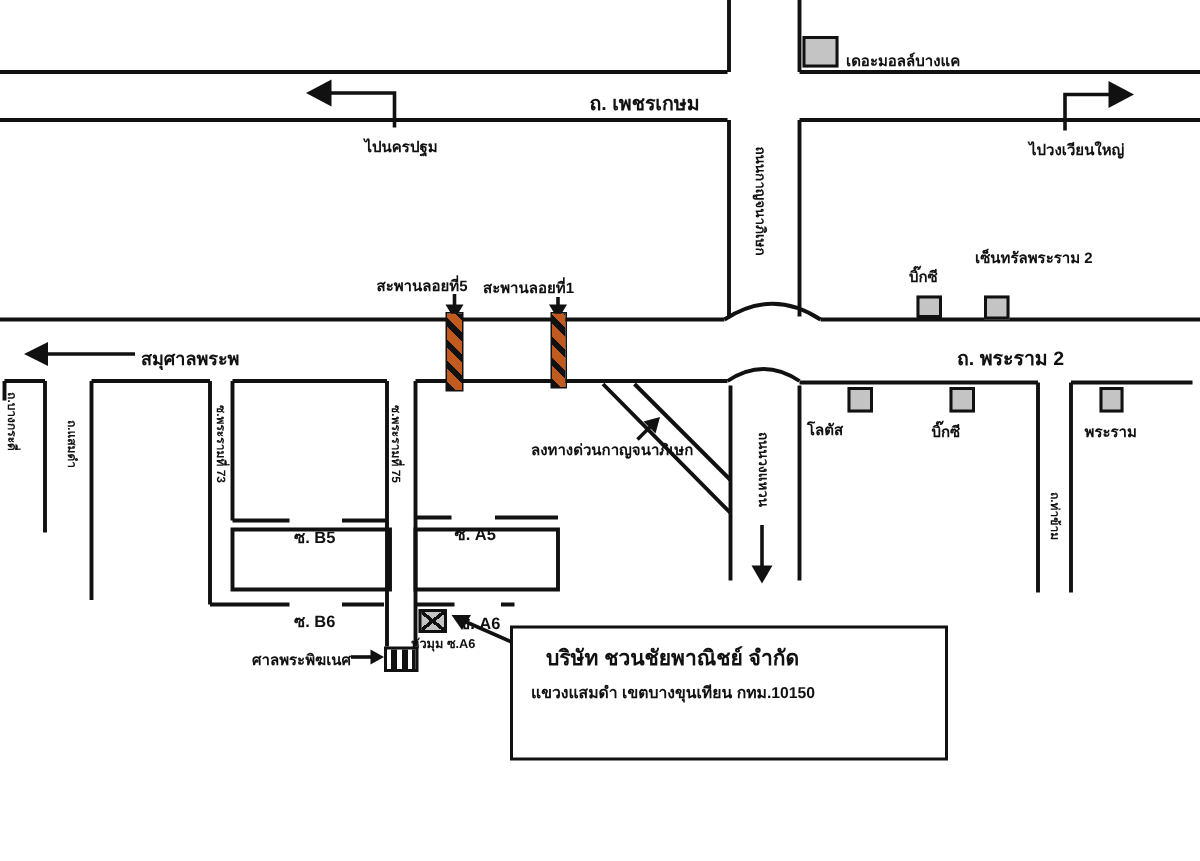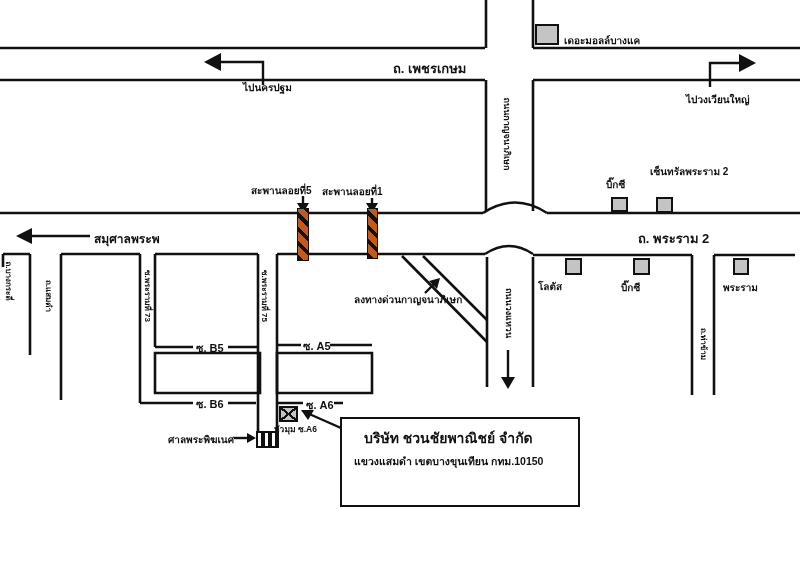--- a/index.html
+++ b/index.html
@@ -2,21 +2,21 @@
 <html><head>
 <meta charset="utf-8">
 <style>
   html,body{margin:0;padding:0;background:#fff;}
   #canvas{
     position:relative;width:800px;height:574px;background:#fff;overflow:hidden;
     font-family:"Liberation Sans",sans-serif;color:#111;
   }
   svg.overlay{position:absolute;left:0;top:0;width:800px;height:574px;}
   .lbl{position:absolute;white-space:nowrap;font-weight:bold;color:#111;}
-  .f13{font-size:13px;} .f12{font-size:12px;} .f11{font-size:11px;}
+  .f13{font-size:13px;} .f12{font-size:12px;} .f11{font-size:11px;margin-top:10px;}
   .f10{font-size:10px;} .f9{font-size:9px;} .f8{font-size:8px;}
   .vlbl{
     position:absolute;white-space:nowrap;font-weight:bold;color:#111;
     transform:translate(-50%,-50%) rotate(90deg);
   }
   .building{
     position:absolute;background:#c4c4c4;border:2px solid #111;box-sizing:border-box;
   }
   .bridge{
     position:absolute;border:1px solid #111;box-sizing:border-box;
@@ -26,21 +26,21 @@
     position:absolute;border:2px solid #111;box-sizing:border-box;background-color:#c4c4c4;
     background-image:
       linear-gradient(to top right,transparent 44%,#111 44%,#111 56%,transparent 56%),
       linear-gradient(to bottom right,transparent 44%,#111 44%,#111 56%,transparent 56%);
   }
   .stripebox{
     position:absolute;border:2px solid #111;box-sizing:border-box;
     background:repeating-linear-gradient(90deg,#fff 0 3px,#111 3px 7px);
   }
   .infobox{
-    position:absolute;left:340px;top:417px;width:240px;height:90px;
+    position:absolute;left:340px;top:417px;width:292px;height:90px;
     border:2px solid #111;box-sizing:border-box;background:#fff;
     padding:6px 8px 0 12px;
   }
   .infobox .title{font-size:14px;font-weight:bold;margin:2px 0 4px 10px;}
   .infobox .line{font-size:10.5px;font-weight:bold;margin:0 0 5px 0;}
 </style>
 </head>
 <body>
 
 <div id="canvas">
@@ -112,21 +112,21 @@
   <div class="building" style="left:565px;top:258px;width:17px;height:17px;"></div>
   <div class="building" style="left:633px;top:258px;width:17px;height:17px;"></div>
   <div class="building" style="left:733px;top:258px;width:16px;height:17px;"></div>
 
   <div class="crossbox" style="left:279px;top:406px;width:19px;height:16px;"></div>
   <div class="stripebox" style="left:256px;top:431px;width:23px;height:17px;"></div>
 
   <div class="lbl f13" style="left:393px;top:58px;">ถ. เพชรเกษม</div>
   <div class="lbl f13" style="left:638px;top:228px;">ถ. พระราม 2</div>
 
-  <div class="lbl f10" style="left:243px;top:80px;">ไปนครปฐม</div>
+  <div class="lbl f10" style="left:243px;top:90px;">ไปนครปฐม</div>
   <div class="lbl f10" style="left:686px;top:92px;">ไปวงเวียนใหญ่</div>
   <div class="lbl f12" style="left:94px;top:229px;">สมุศาลพระพ</div>
   <div class="lbl f10" style="left:354px;top:292px;">ลงทางด่วนกาญจนาภิเษก</div>
 
   <div class="lbl f10" style="left:251px;top:183px;">สะพานลอยที่5</div>
   <div class="lbl f10" style="left:322px;top:184px;">สะพานลอยที่1</div>
 
   <div class="lbl f10" style="left:564px;top:33px;">เดอะมอลล์บางแค</div>
   <div class="lbl f10" style="left:606px;top:177px;">บิ๊กซี</div>
   <div class="lbl f10" style="left:650px;top:164px;">เซ็นทรัลพระราม 2</div>

